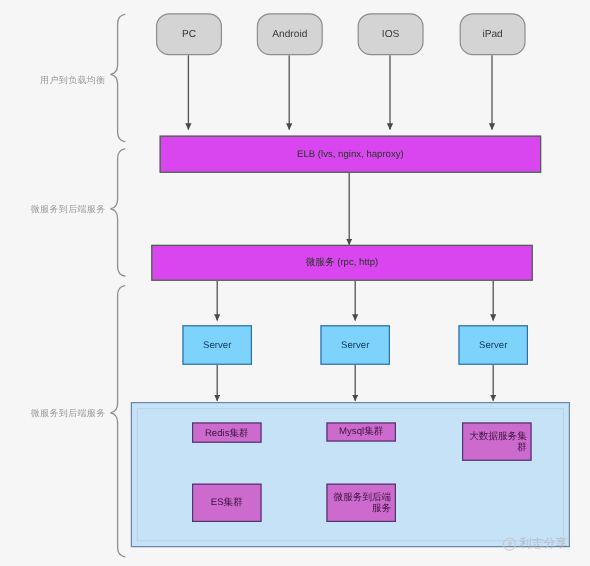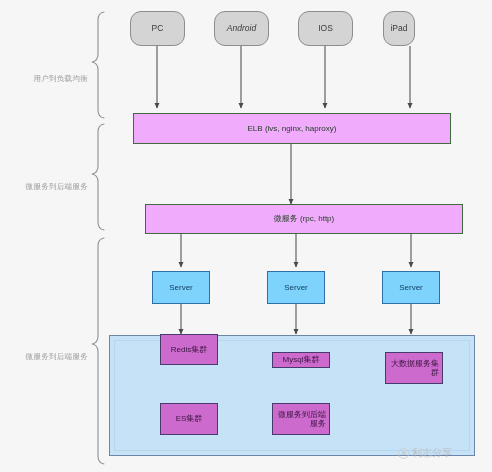--- a/index.html
+++ b/index.html
@@ -31,21 +31,21 @@
   
   .pill {
     background: #d4d4d4;
     border: 1px solid #8d8d8d;
     border-radius: 11px;
     color: #3b3b3b;
     font-size: 8.5px;
   }
   
   .greenbar {
-    background: #f0abfc;
+    background: #d946ef;
     border: 1px solid #3f6b3f;
     color: #1d3a1d;
     font-size: 8px;
   }
   
   .server {
     background: #7dd3fc;
     border: 1px solid #2f6fa8;
     color: #103a5e;
     font-size: 8px;
@@ -71,21 +71,20 @@
     z-index: 2;
   }
   .zone-label {
     position: absolute;
     color: #9a9a9a;
     font-size: 7.5px;
     letter-spacing: 0.3px;
     white-space: nowrap;
     text-align: right;
     z-index: 3;
-    margin-top: 12px;
   }
   .watermark {
     position: absolute;
     display: flex;
     align-items: center;
     gap: 3px;
     color: #b9b9b9;
     font-size: 10px;
     z-index: 6;
     opacity: .85;
@@ -143,36 +142,36 @@
     <path d="M296,304 L296,334"></path>
     <path d="M411,304 L411,334"></path>
   </g>
 </svg>
 
 <div class="zone-label" style="left:10px; top:62px; width:78px;">用户到负载均衡</div>
 <div class="zone-label" style="left:10px; top:170px; width:78px;">微服务到后端服务</div>
 <div class="zone-label" style="left:10px; top:340px; width:78px;">微服务到后端服务</div>
 
 <div class="node pill" style="left:130px; top:11px; width:55px; height:35px;">PC</div>
-<div class="node pill" style="left:214px; top:11px; width:55px; height:35px;font-style:italic;">Android</div>
+<div class="node pill" style="left:214px; top:11px; width:55px; height:35px;">Android</div>
 <div class="node pill" style="left:298px; top:11px; width:55px; height:35px;">IOS</div>
-<div class="node pill" style="left:383px; top:11px; width:32px; height:35px;">iPad</div>
+<div class="node pill" style="left:383px; top:11px; width:55px; height:35px;">iPad</div>
 
 <div class="node greenbar" style="left:133px; top:113px; width:318px; height:31px;">ELB (lvs, nginx, haproxy)</div>
-<div class="node greenbar" style="left:145px; top:204px; width:318px; height:30px;">微服务 (rpc, http)</div>
+<div class="node greenbar" style="left:126px; top:204px; width:318px; height:30px;">微服务 (rpc, http)</div>
 
 <div class="node server" style="left:152px; top:271px; width:58px; height:33px;">Server</div>
 <div class="node server" style="left:267px; top:271px; width:58px; height:33px;">Server</div>
 <div class="node server" style="left:382px; top:271px; width:58px; height:33px;">Server</div>
 
 <div class="backend-zone" style="left:109px; top:335px; width:366px; height:121px;"></div>
 <div class="backend-inner" style="left:114px; top:340px; width:356px; height:111px;"></div>
 
-<div class="node cluster" style="left:160px; top:334px; width:58px; height:31px;">Redis集群</div>
+<div class="node cluster" style="left:160px; top:352px; width:58px; height:17px;">Redis集群</div>
 <div class="node cluster" style="left:272px; top:352px; width:58px; height:16px;">Mysql集群</div>
 <div class="node cluster" style="left:385px; top:352px; width:58px; height:32px;">大数据服务集群</div>
 <div class="node cluster" style="left:160px; top:403px; width:58px; height:32px;">ES集群</div>
 <div class="node cluster" style="left:272px; top:403px; width:58px; height:32px;">微服务到后端服务</div>
 
-<div class="watermark" style="left:398px; top:446px;">
+<div class="watermark" style="left:419px; top:446px;">
   <span class="wm-logo"></span>
   <span>利志分享</span>
 </div>
 
 </body></html>

